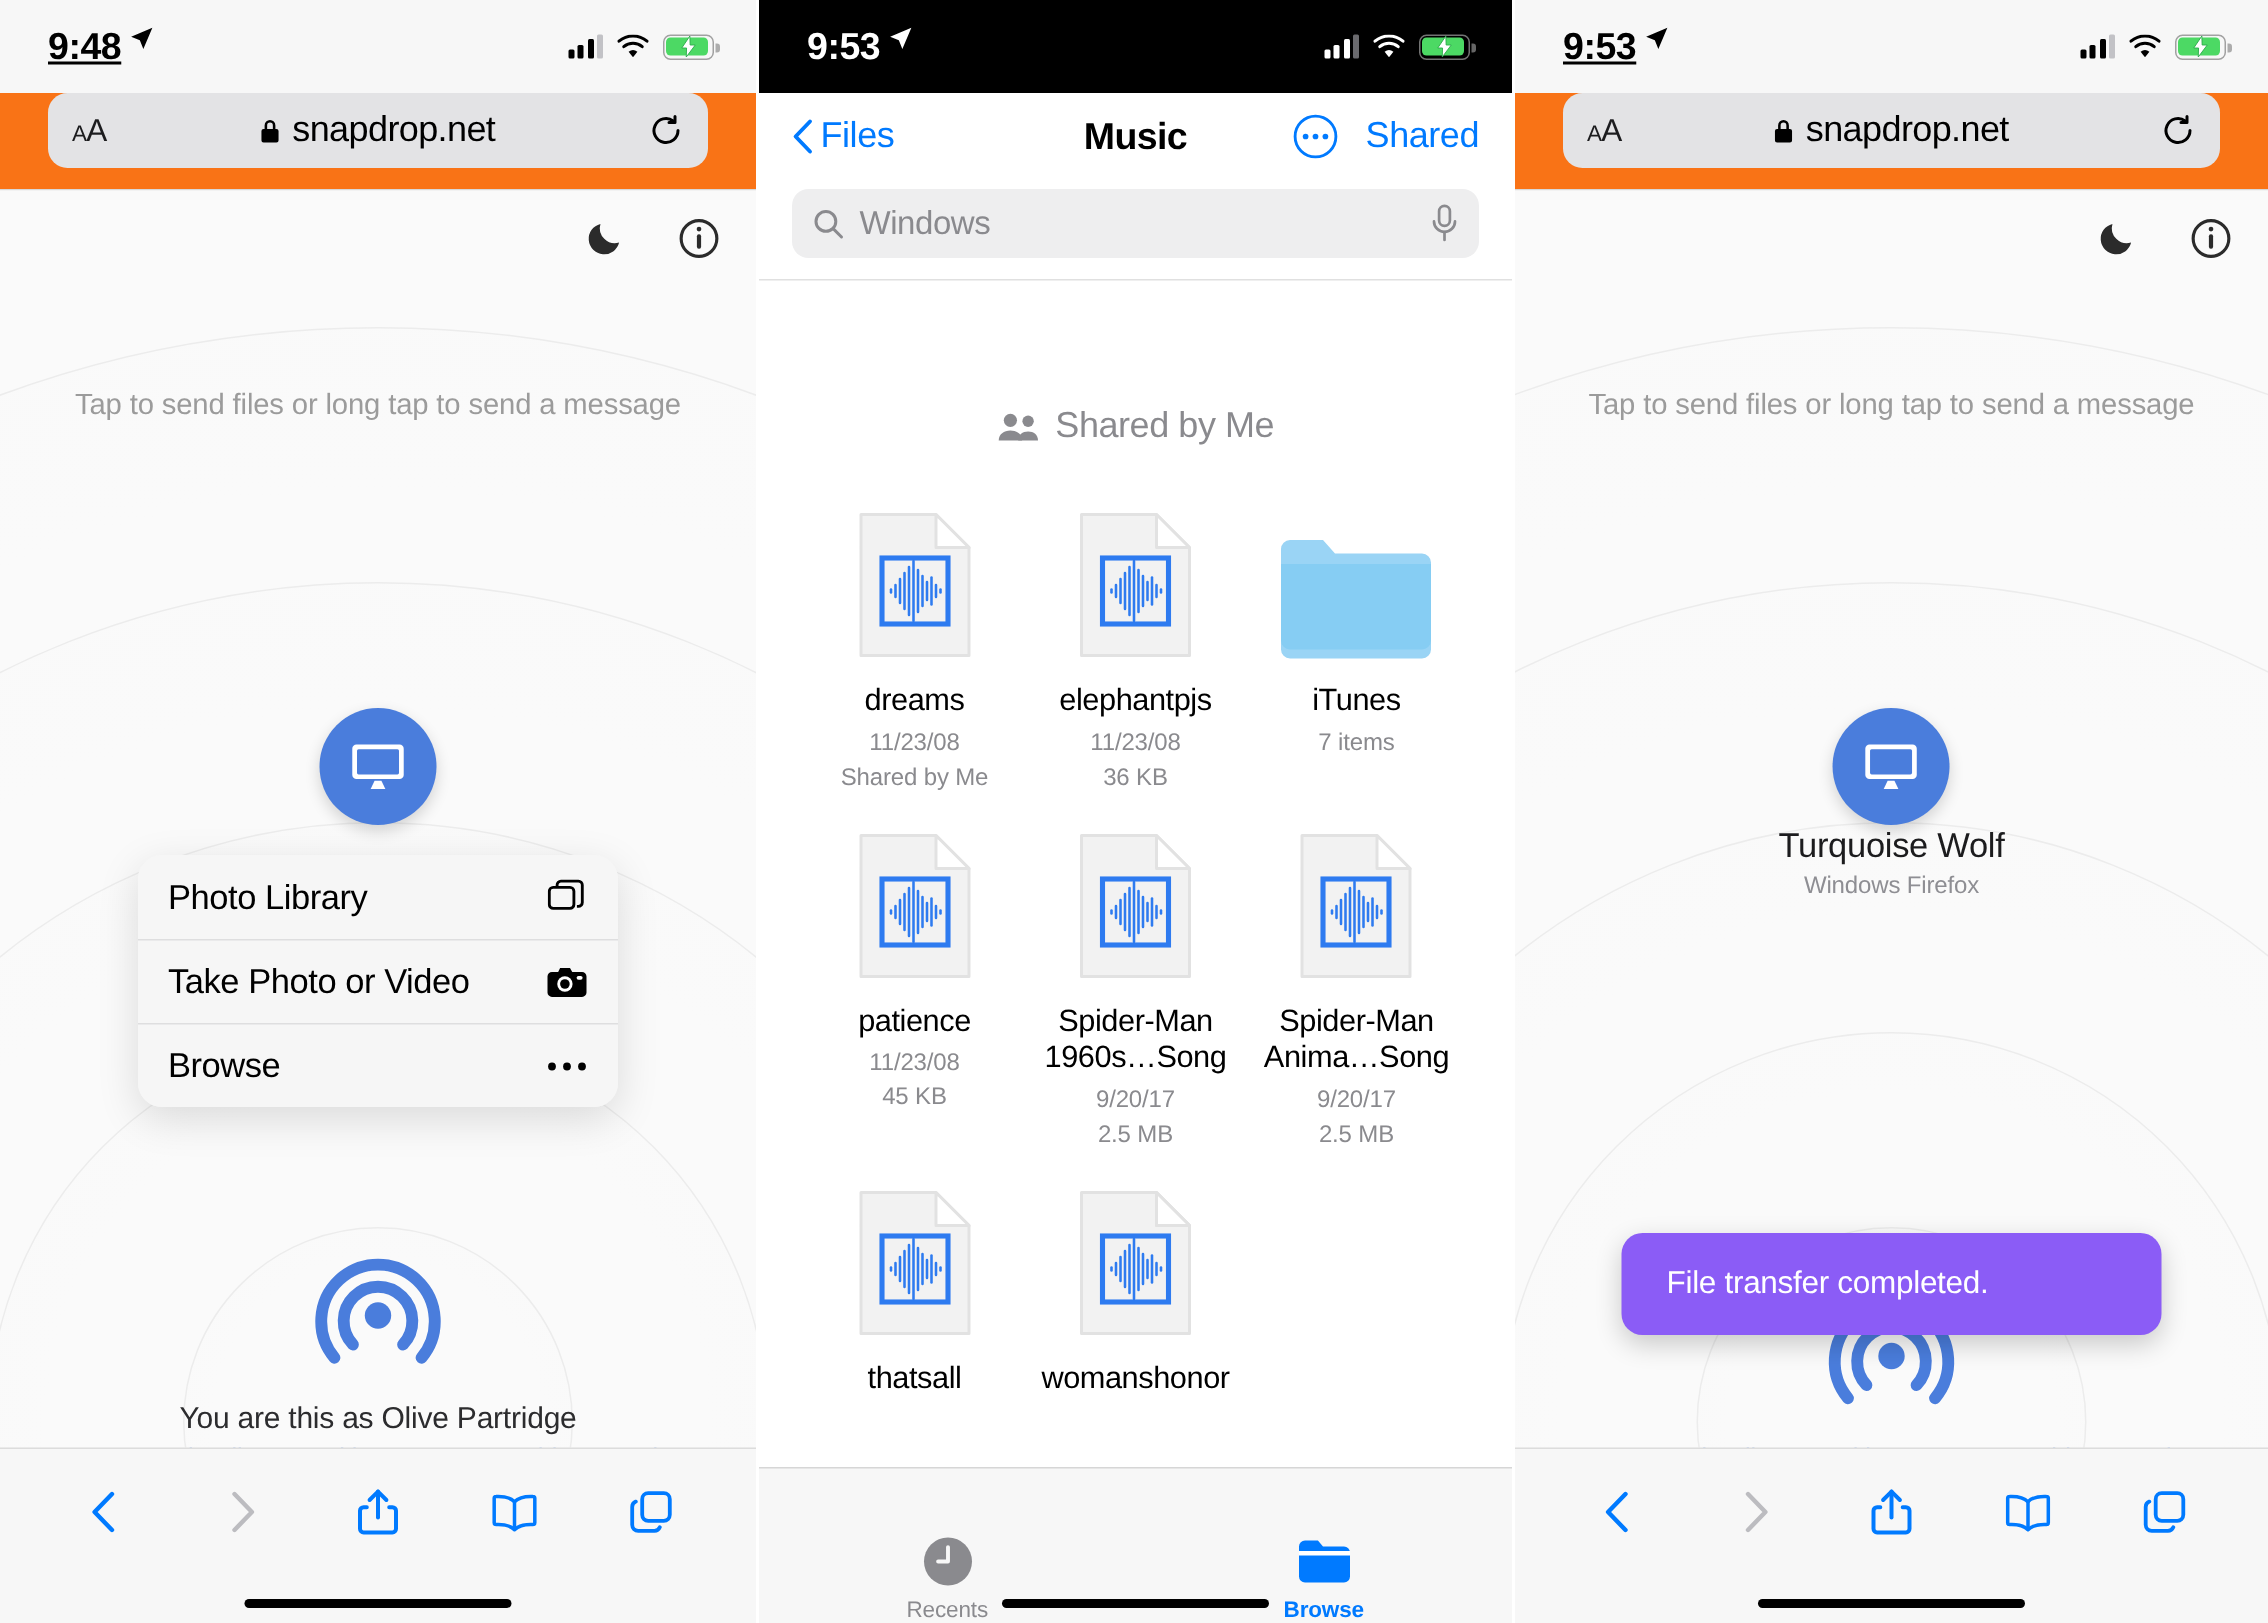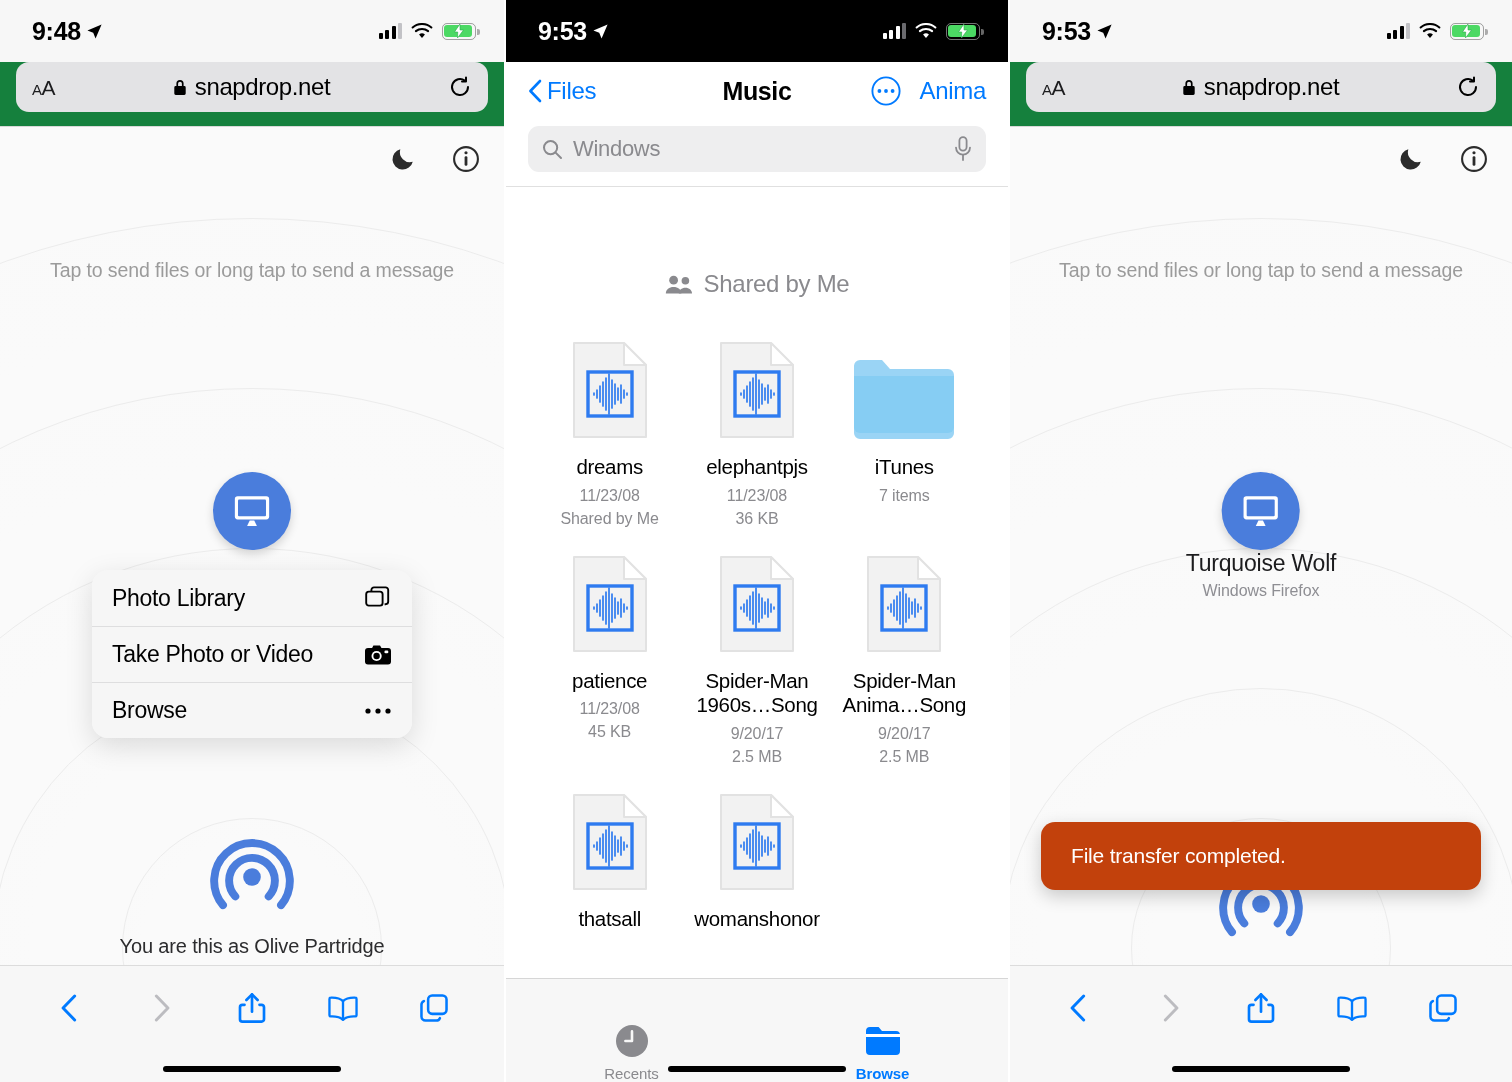--- a/index.html
+++ b/index.html
@@ -16,21 +16,21 @@
 
   
   .statusbar {
     position: relative; height: 62px; width: 100%;
     display: flex; align-items: center; justify-content: space-between;
     padding: 0 28px 0 32px;
     background: #f7f7f7;
     z-index: 6;
   }
   .statusbar.dark { background: #000; }
-  .sb-left { display: flex; align-items: center; gap: 5px; }
+  .sb-left { display: flex; gap: 5px; text-decoration: underline; }
   .sb-time { font-size: 25px; font-weight: 600; letter-spacing: -0.3px; color: #000; }
   .statusbar.dark .sb-time { color: #fff; }
   .loc-arrow { width: 17px; height: 17px; display:block; }
   .sb-right { display: flex; align-items: center; gap: 9px; }
   .bars { display: flex; align-items: flex-end; gap: 2.5px; height: 16px; }
   .bars i { width: 4px; background: #000; border-radius: 1px; display: block; }
   .statusbar.dark .bars i { background: #fff; }
   .bars i:nth-child(1) { height: 6px; }
   .bars i:nth-child(2) { height: 9px; }
   .bars i:nth-child(3) { height: 13px; }
@@ -38,21 +38,21 @@
   .statusbar.dark .bars i:nth-child(4) { background:#6a6a6e; }
   .wifi { width: 22px; height: 17px; }
   .batt { position: relative; width: 34px; height: 17px; border: 1.8px solid rgba(0,0,0,.35); border-radius: 5px; }
   .statusbar.dark .batt { border-color: rgba(255,255,255,.45); }
   .batt::after { content:""; position:absolute; right:-4.5px; top:5px; width:2.5px; height:6px; background: rgba(0,0,0,.3); border-radius:0 2px 2px 0; }
   .statusbar.dark .batt::after { background: rgba(255,255,255,.4); }
   .batt .fill { position:absolute; left:1.3px; top:1.3px; bottom:1.3px; width: 28px; background:#4cd964; border-radius:3px; }
   .batt .bolt { position:absolute; left:50%; top:50%; transform: translate(-50%,-50%); width:11px; height:14px; }
 
   
-  .safari-top { background:#15803d; padding: 0 16px 14px; }
+  .safari-top { background:#f97316; padding: 0 32px 14px; }
   .urlbar {
     height: 50px; background:#e3e3e5; border-radius: 13px;
     display:flex; align-items:center; padding: 0 16px; position:relative;
   }
   .aa { font-size: 21px; color:#1c1c1e; letter-spacing:-.5px; line-height:1; }
   .aa .small { font-size: 15px; }
   .url-center { flex:1; display:flex; align-items:center; justify-content:center; gap:8px; }
   .lock { width:14px; height:17px; }
   .url-text { font-size: 24px; color:#000; letter-spacing:-.4px; }
   .reload { width:24px; height:24px; }
@@ -102,21 +102,21 @@
     height:56px; display:flex; align-items:center; justify-content:space-between;
     padding: 0 20px; font-size:23px; color:#000; letter-spacing:-.3px;
     background:#f6f6f6;
   }
   .sheet-row + .sheet-row { border-top:1px solid #dededf; }
   .sheet-row .ico { width:28px; height:26px; display:flex; align-items:center; justify-content:center; }
 
   
   .toast {
     position:absolute; left:50%; transform:translateX(-50%);
-    bottom:108px; width:440px; background:#c2410c; border-radius:14px;
+    bottom:108px; width:360px; background:#8b5cf6; border-radius:14px;
     padding: 22px 30px; color:#fff; font-size:21px; letter-spacing:-.2px;
     z-index:7; box-shadow:0 6px 18px rgba(0,0,0,.2);
   }
 
   
   .safari-bottom {
     position:absolute; bottom:0; left:0; right:0; height:117px;
     background:#f7f7f7; border-top:1px solid #dcdcdc;
     display:flex; flex-direction:column; z-index:8;
   }
@@ -373,21 +373,21 @@
           <span>Files</span>
         </span>
         <span class="fn-title">Music</span>
         <span class="fn-right">
           <svg class="fn-more" viewBox="0 0 30 30">
               <circle cx="15" cy="15" r="13.6" fill="none" stroke="#007aff" stroke-width="1.9"></circle>
               <circle cx="8.4" cy="15" r="1.9" fill="#007aff"></circle>
               <circle cx="15" cy="15" r="1.9" fill="#007aff"></circle>
               <circle cx="21.6" cy="15" r="1.9" fill="#007aff"></circle>
             </svg>
-          <span class="fn-cancel">Anima</span>
+          <span class="fn-cancel">Shared</span>
         </span>
       </div>
 
       <div class="files-search">
         <svg class="fs-mag" viewBox="0 0 21 21">
             <circle cx="8.6" cy="8.6" r="6.6" fill="none" stroke="#8a8a8e" stroke-width="2"></circle>
             <path d="M13.6 13.6l5.4 5.4" stroke="#8a8a8e" stroke-width="2" stroke-linecap="round"></path>
           </svg>
         <span class="fs-ph">Windows</span>
         <svg class="fs-mic" viewBox="0 0 18 26">

